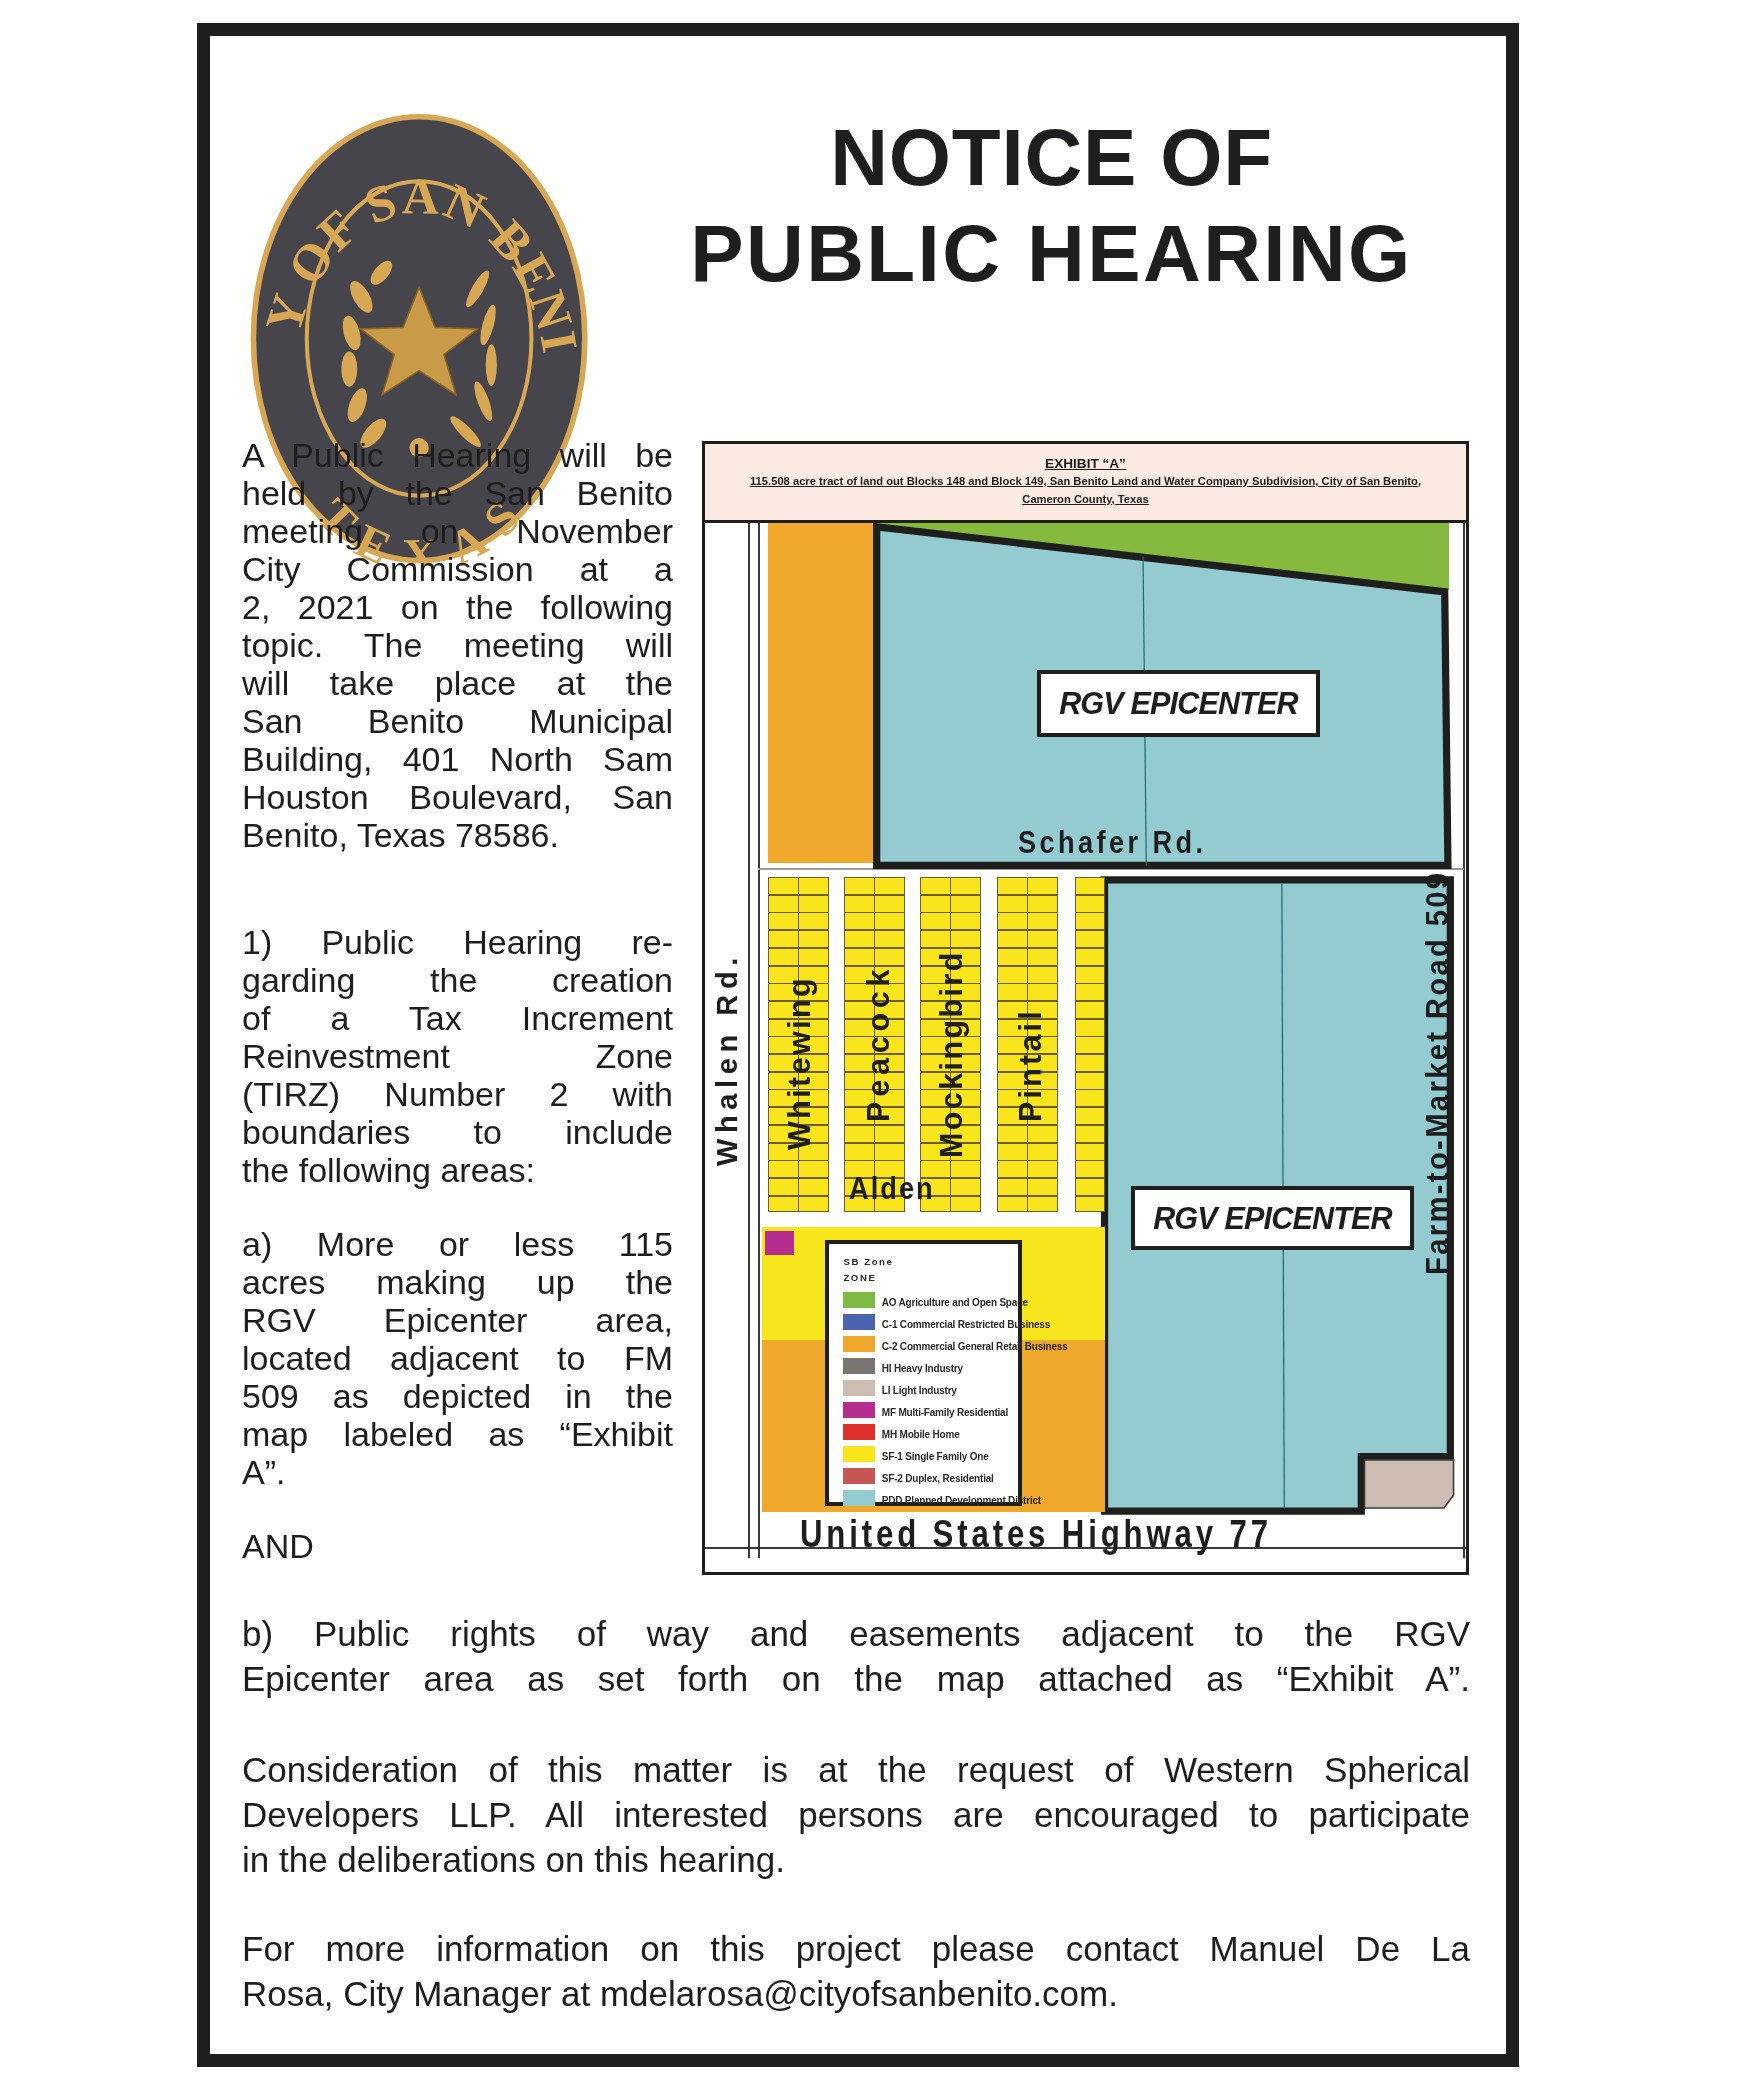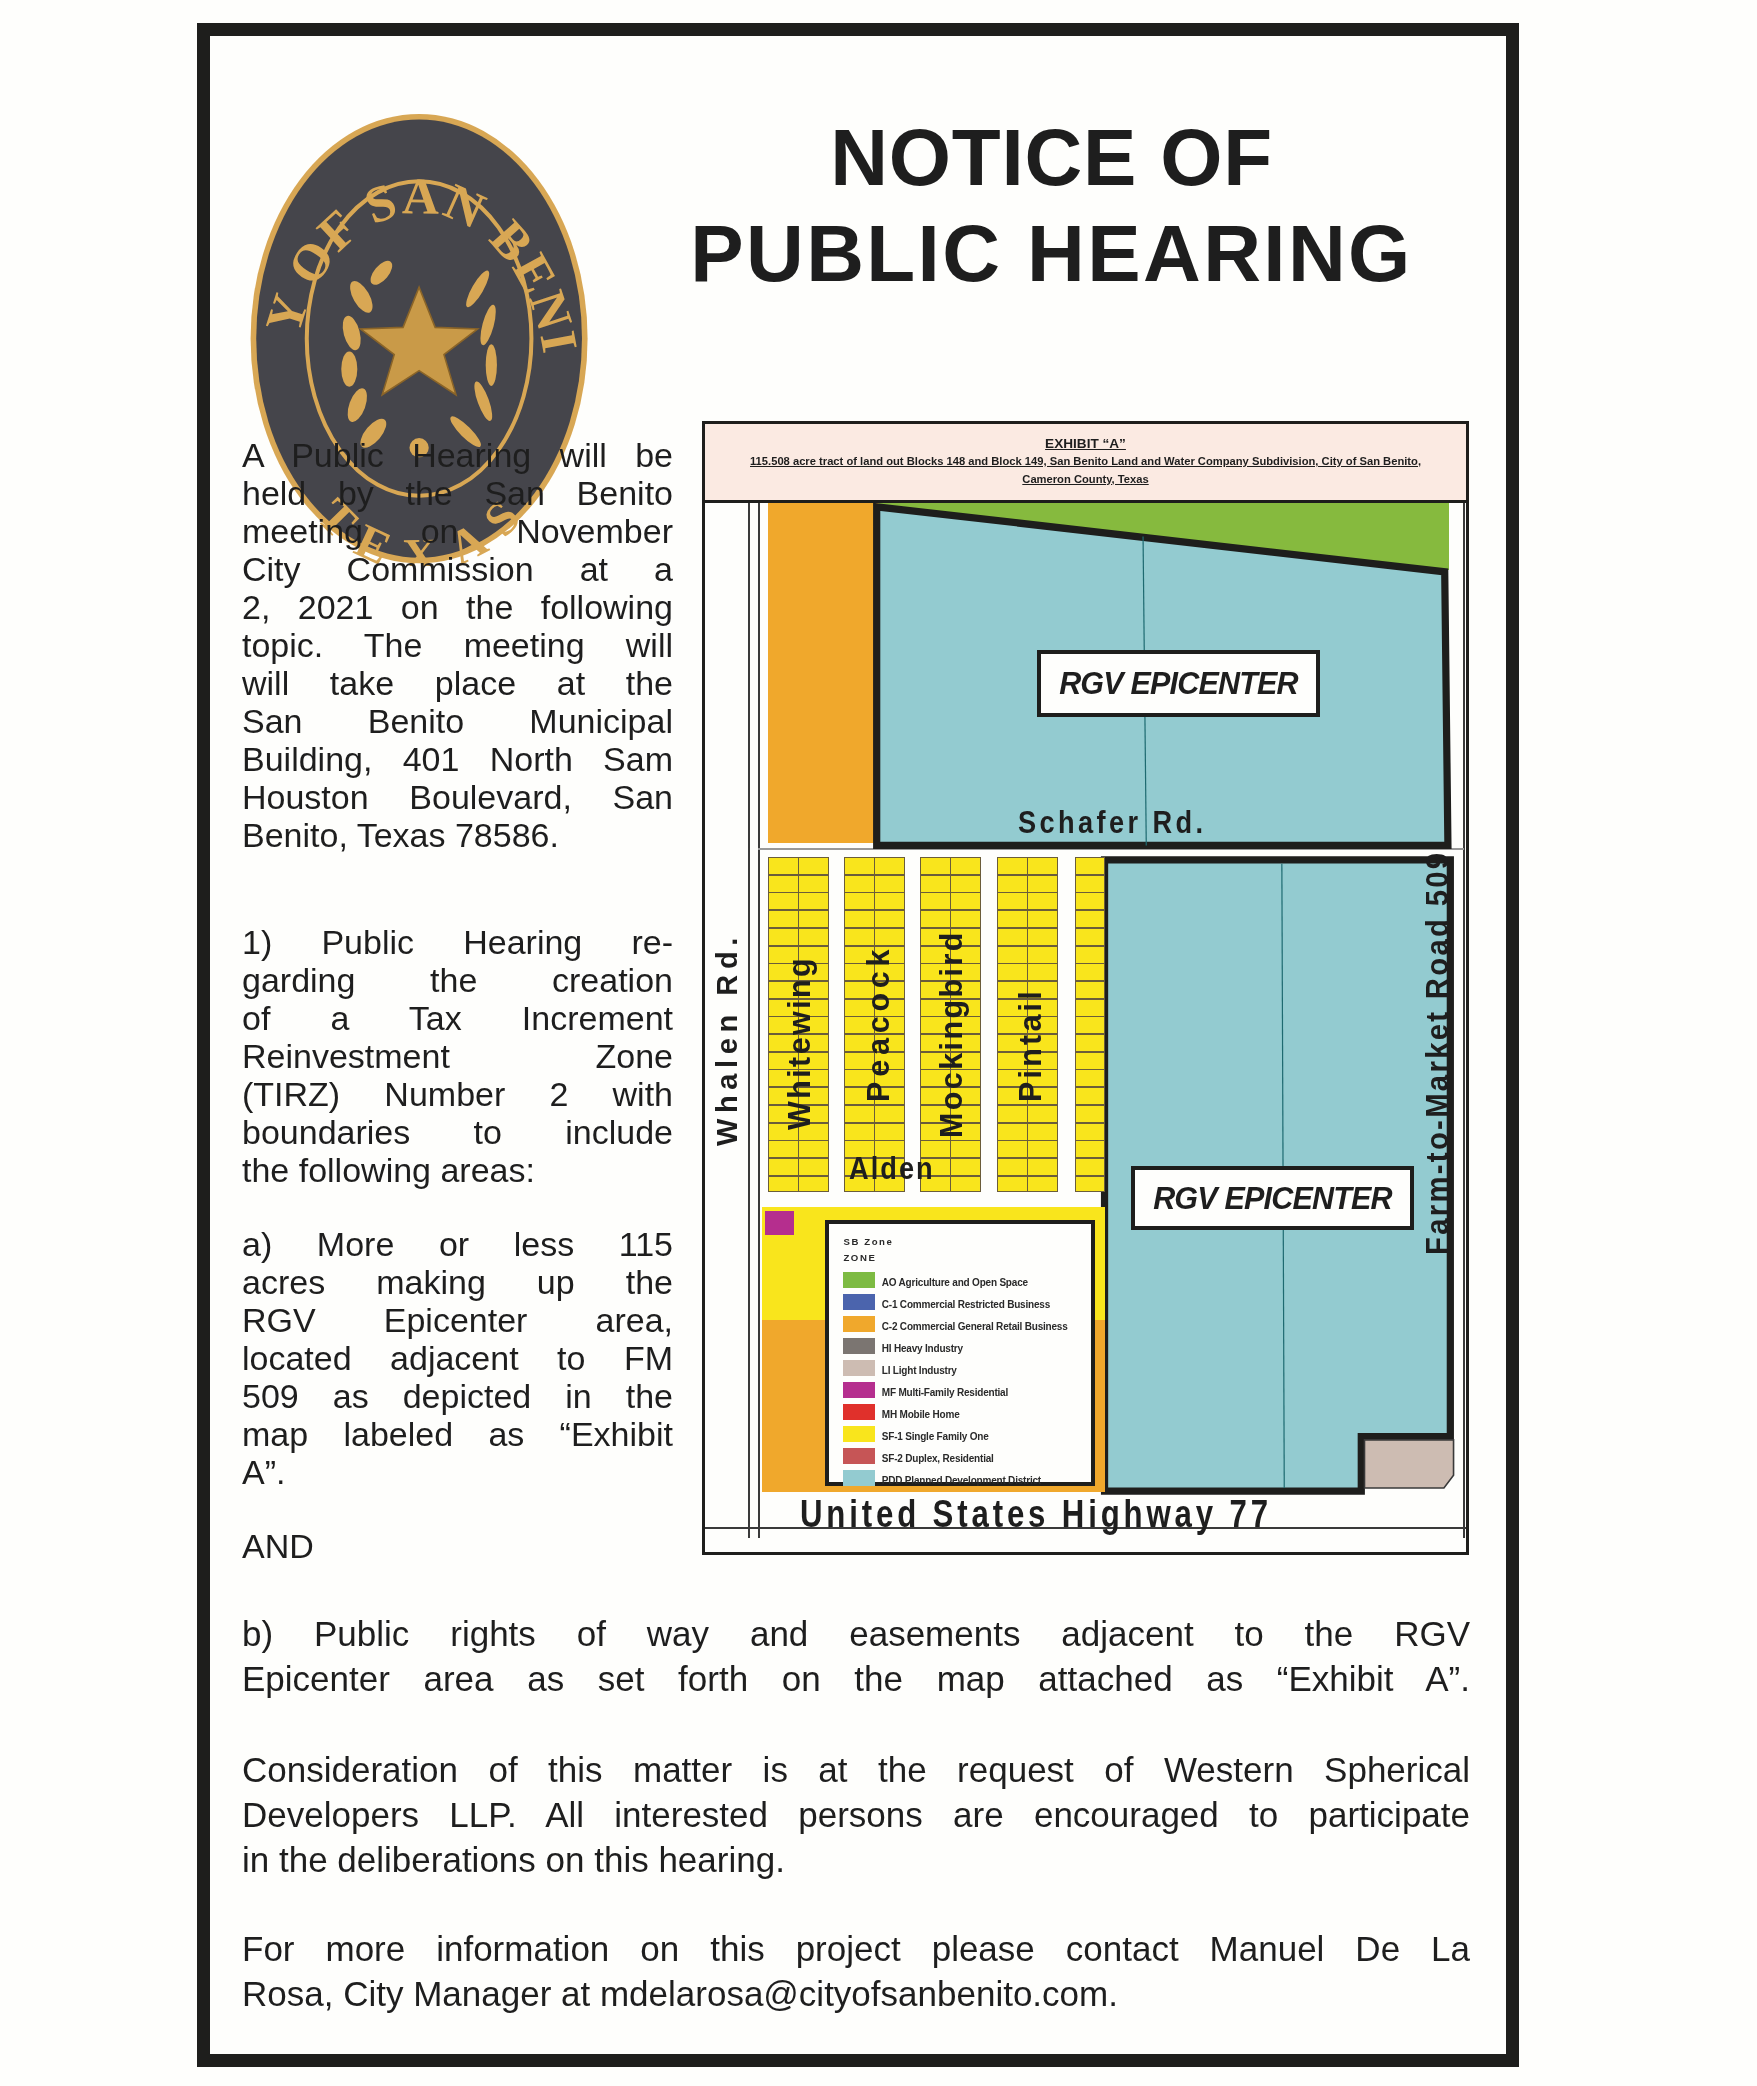--- a/index.html
+++ b/index.html
@@ -33,21 +33,21 @@
   .para.wide {
     left: 242px; width: 1228px; font-size: 35px; line-height: 45px;
     font-family: "Liberation Sans Narrow", "Liberation Sans", sans-serif;
     transform-origin: left top; 
   }
   .para .jl { display: block; text-align: justify; text-align-last: justify; }
   .para .ll { display: block; text-align: left; }
 
   
   .map {
-    left: 702px; top: 421px; width: 767px; height: 1134px; box-sizing: border-box;
+    left: 702px; top: 441px; width: 767px; height: 1134px; box-sizing: border-box;
     border: 3.2px solid #1e1e1c; background: #fefefc; overflow: hidden;
   }
   .map-header {
     position: absolute; left: 0; top: 0; right: 0; height: 76px; background: #fbeae2;
     border-bottom: 3.2px solid #1e1e1c; text-align: center;
     font-family: "Liberation Sans Narrow", "Liberation Sans", sans-serif; font-weight: bold;
     color: #1e1e1e;
   }
   .map-header .h1 { font-size: 13.6px; text-decoration: underline; margin-top: 11.2px; line-height: 17.7px; }
   .map-header .h2 { font-size: 11.2px; text-decoration: underline; line-height: 17.7px; padding: 0 28px; }
@@ -200,21 +200,21 @@
   <div class="lots" style="left:63px; top:433px; width:61px; height:335px;"></div>
   <div class="lots" style="left:139px; top:433px; width:61px; height:335px;"></div>
   <div class="lots" style="left:215px; top:433px; width:61px; height:335px;"></div>
   <div class="lots" style="left:292px; top:433px; width:61px; height:335px;"></div>
   <div class="lots" style="left:370px; top:433px; width:30px; height:335px; background-image: repeating-linear-gradient(to bottom, transparent 0, transparent 16px, #6b5d3a 16px, #6b5d3a 17.7px);"></div>
 
   <div class="zone sf1" style="left:57px; top:783px; width:343px; height:113px;"></div>
   <div class="zone c2" style="left:57px; top:896px; width:343px; height:172px;"></div>
   <div class="zone mf" style="left:60px; top:787px; width:29px; height:24px;"></div>
 
-  <div class="legend" style="left:120px; top:796px; width:270px; height:266px;">
+  <div class="legend" style="left:120px; top:796px; width:197px; height:266px;">
     <div class="lh">SB Zone</div>
     <div class="lh">ZONE</div>
     <div class="row">
         <span class="sw" style="background:#7dbb42"></span>
         <span class="tx">AO  Agriculture and Open Space</span>
       </div>
     <div class="row">
         <span class="sw" style="background:#4b64ad"></span>
         <span class="tx">C-1  Commercial Restricted Business</span>
       </div>

